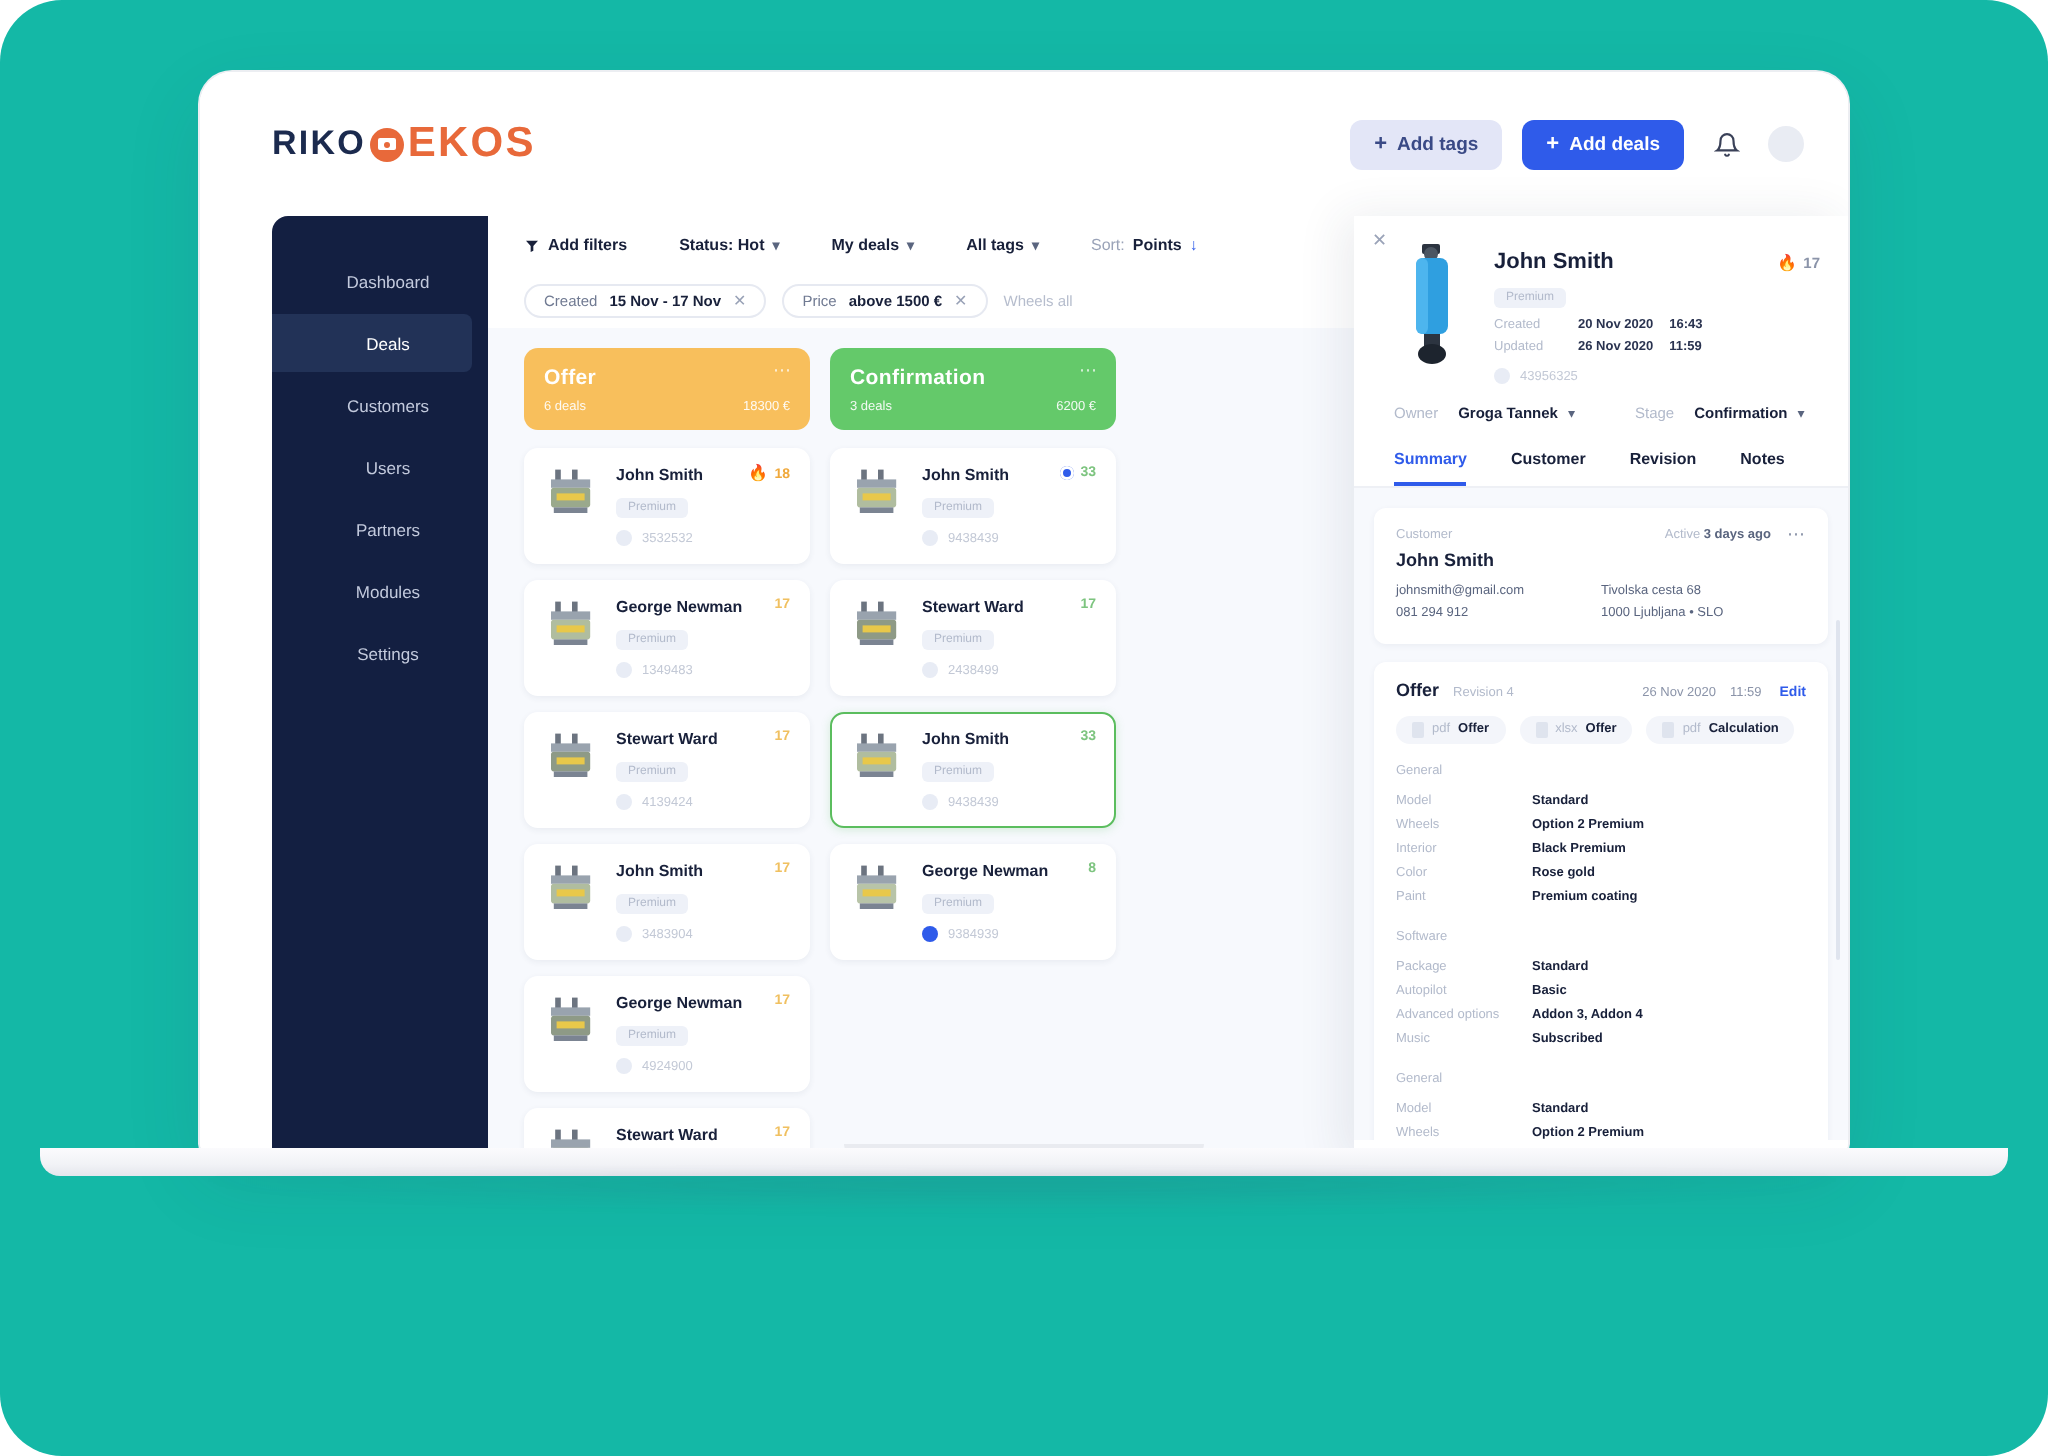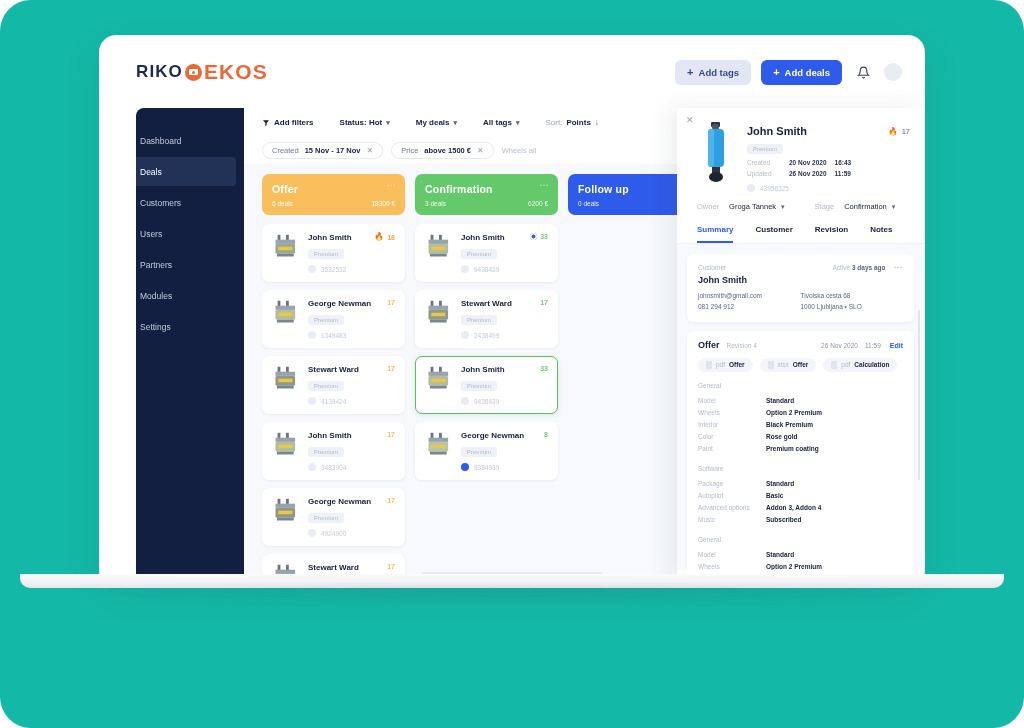--- a/index.html
+++ b/index.html
@@ -95,22 +95,22 @@
   
   .sidebar {
     position: absolute; left: 36px; top: 72px;
     width: 108px; height: 474px;
     background: #131f41;
     border-radius: 8px 0 0 0;
     padding-top: 16px;
   }
   .nav-item {
     height: 29px; display: flex; align-items: center;
-    padding-left: 4px; color: #c3cadd; font-size: 8.5px;
-    cursor: pointer; margin: 2px 8px 2px 0; border-radius: 0 4px 4px 0;
+    padding-left: 16px; color: #c3cadd; font-size: 8.5px;
+    cursor: pointer; margin: 2px 8px 2px 0; border-radius: 0 4px 4px 0; justify-content: center;
   }
   .nav-item.active {
     background: #223257; color: #ffffff; font-weight: normal;
   }
 
   
   .main {
     position: absolute; left: 144px; top: 72px;
     width: 680px; height: 474px;
     background: #f7f9fd;
@@ -220,21 +220,21 @@
   .dt-kv { display: flex; gap: 8px; margin-top: 4px; font-size: 6.5px; }
   .dt-kv .k { color: #b2bacb; width: 34px; flex-shrink: 0; }
   .dt-kv .v { color: #2a3350; font-weight: bold; display: flex; gap: 8px; }
   .dt-id { display: flex; align-items: center; gap: 5px; margin-top: 7px; font-size: 6.5px; color: #c3c9d6; }
 
   .dt-selects {
     display: flex; gap: 30px; padding: 10px 20px 10px 20px;
     font-size: 7.5px; align-items: center;
   }
   .dt-selects .lbl { color: #b2bacb; margin-right: 5px; }
-  .dt-selects .val { color: #18203a; font-weight: normal; }
+  .dt-selects .val { color: #18203a; font-weight: bold; }
   .dt-sel { display: flex; align-items: center; gap: 5px; cursor: pointer; }
 
   .dt-tabs {
     display: flex; gap: 22px; padding: 0 20px;
     border-bottom: 1px solid #eef0f5;
   }
   .dt-tab {
     font-size: 8px; font-weight: bold; color: #18203a;
     padding: 4px 0 7px; cursor: pointer; border-bottom: 2px solid transparent;
   }
@@ -642,29 +642,20 @@
                 </div>
                 <span class="tagline">Premium</span>
                 <div class="dc-id">
                   <span class="id-dot blue"></span>
                   <span>9384939</span>
                 </div>
               </div>
             </div>
           </div>
 
-          <div class="column">
-            <div class="col-head" style="background:#2f5bea">
-              <div class="title">Follow up</div>
-              <div class="meta">
-                <span>0 deals</span>
-                <span></span>
-              </div>
-            </div>
-          </div>
 
         </div>
       </div>
 
       <div class="detail">
         <span class="dt-close">✕</span>
 
         <div class="dt-head">
           <span class="product-img">
             <svg viewBox="0 0 38 62" width="38" height="62">

